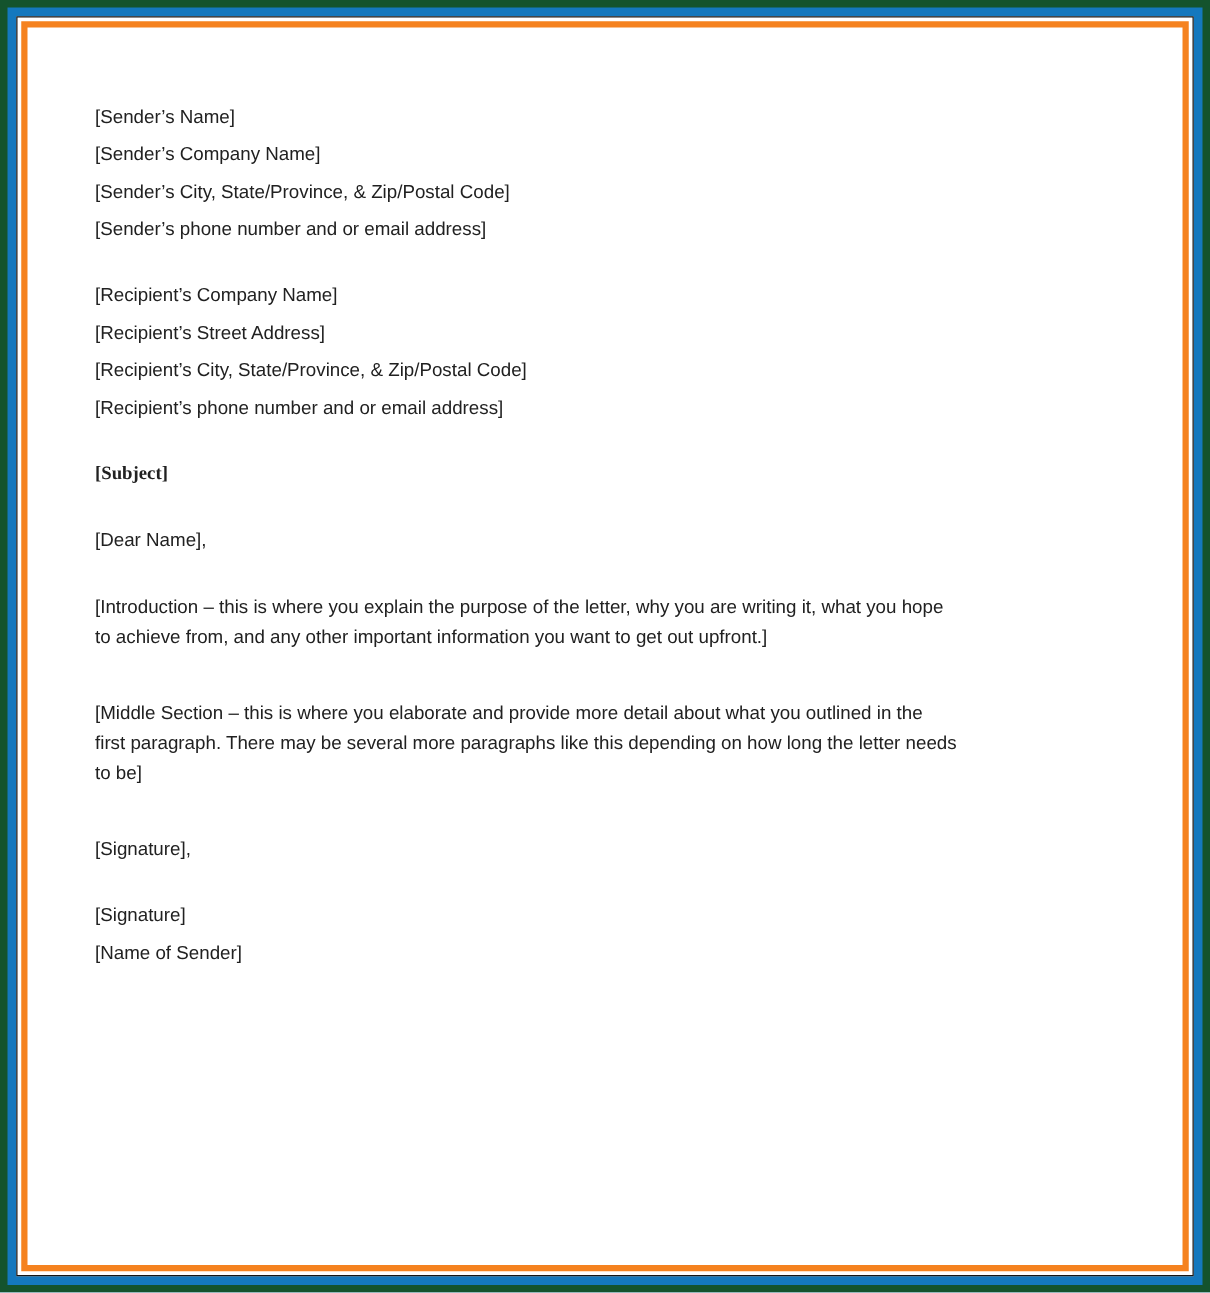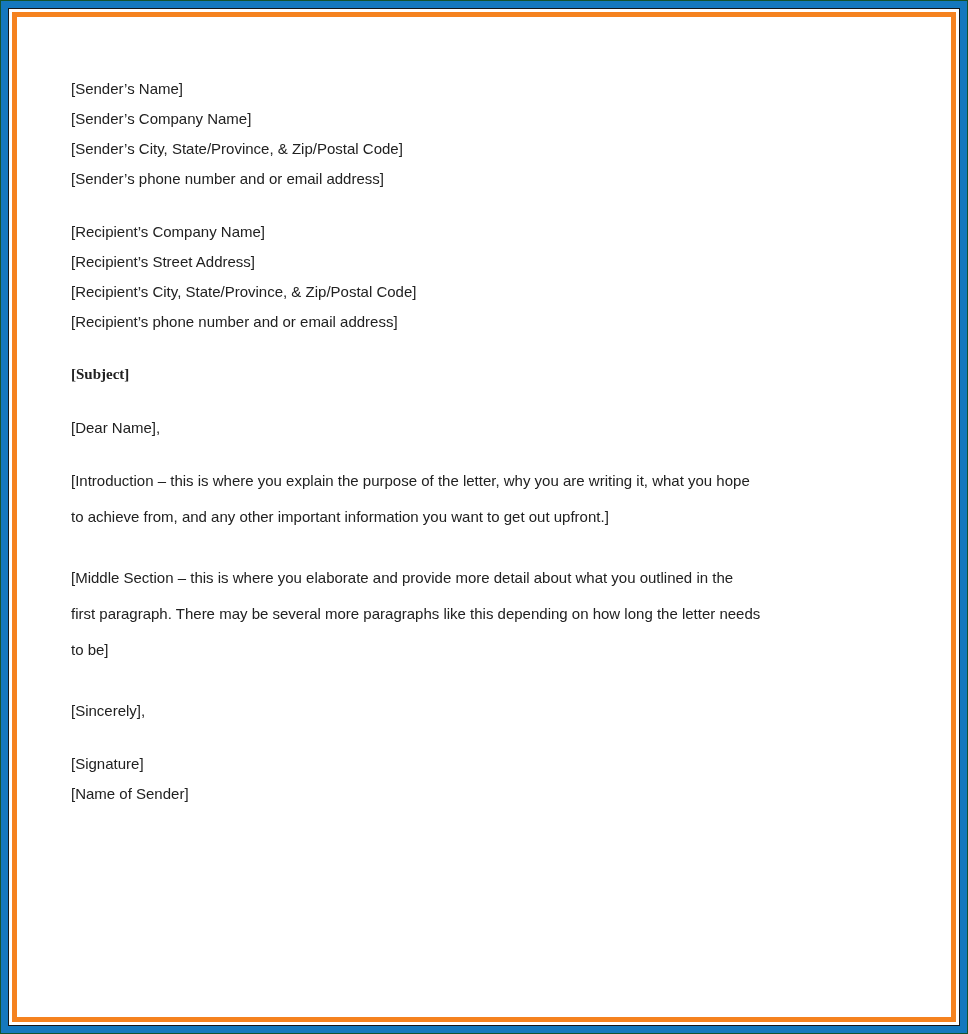--- a/index.html
+++ b/index.html
@@ -9,21 +9,21 @@
   }
   .page {
     width: 968px;
     height: 1034px;
     box-sizing: border-box;
     background: #ffffff;
   }
   .frame-blue {
     height: 100%;
     box-sizing: border-box;
-    border: 1px solid #14532d;
+    border: 6px solid #14532d;
     background: var(--blue-border, #1478be);
     padding: 7px;
   }
   .frame-gap {
     height: 100%;
     box-sizing: border-box;
     border: 1px solid #161616;
     background: #ffffff;
     padding: 3px;
   }
@@ -48,21 +48,20 @@
   .block .line {
     line-height: 23px;
     margin-bottom: 7px;
   }
   .para {
     margin-bottom: 37px;
   }
   .para .line {
     line-height: 24px;
     margin-bottom: 0;
-    margin-top: 12px;
   }
   .bold {
     font-weight: 700;
     font-family: Liberation Serif, serif;
   }
 </style>
 </head>
 <body>
 
 <div class="page">
@@ -100,21 +99,21 @@
           </div>
 
           <div class="para">
             <div class="line">[Middle Section – this is where you elaborate and provide more detail about what you outlined in the</div>
             <div class="line">first paragraph. There may be several more paragraphs like this depending on how long the letter needs</div>
             <div class="line">to be]</div>
           </div>
 
 
           <div class="block">
-            <div class="line">[Sincerely],</div>
+            <div class="line">[Signature],</div>
           </div>
 
           <div class="block">
             <div class="line">[Signature]</div>
             <div class="line">[Name of Sender]</div>
           </div>
 
         </div>
       </div>
     </div>

